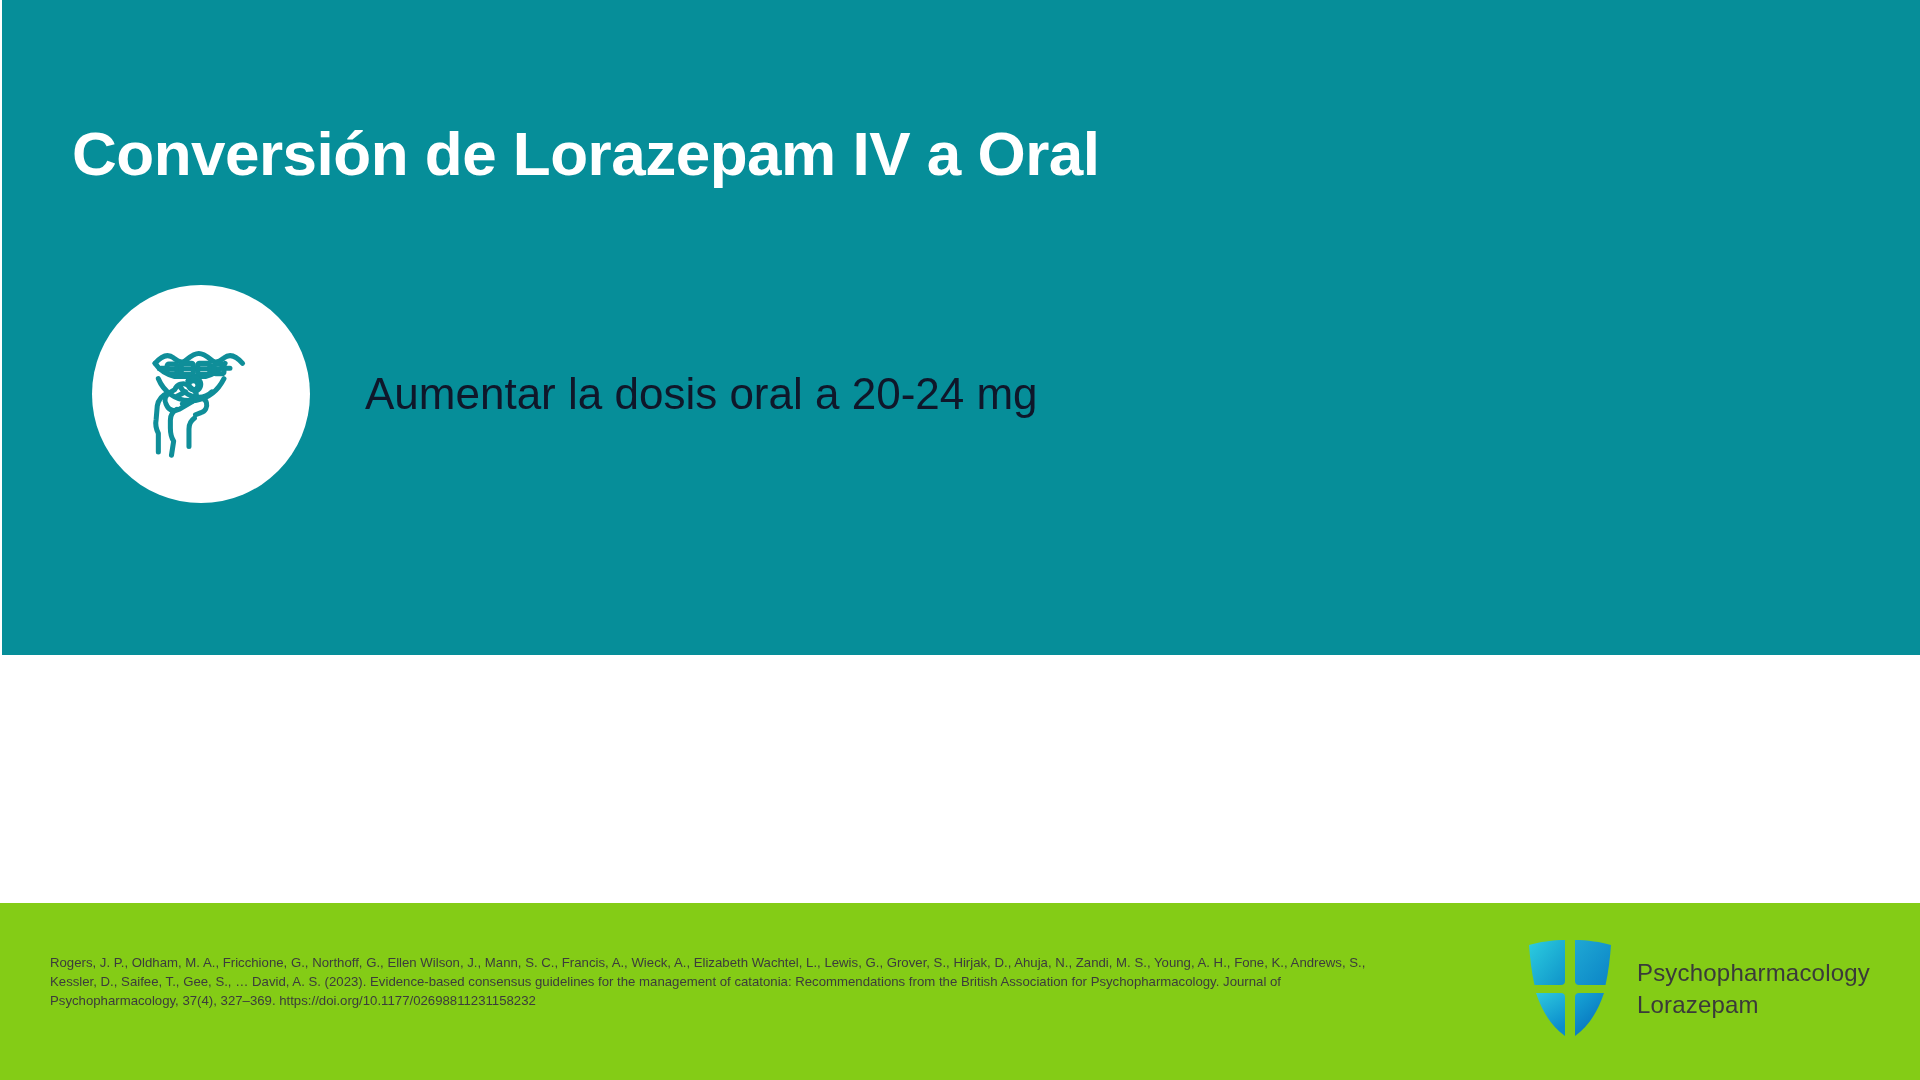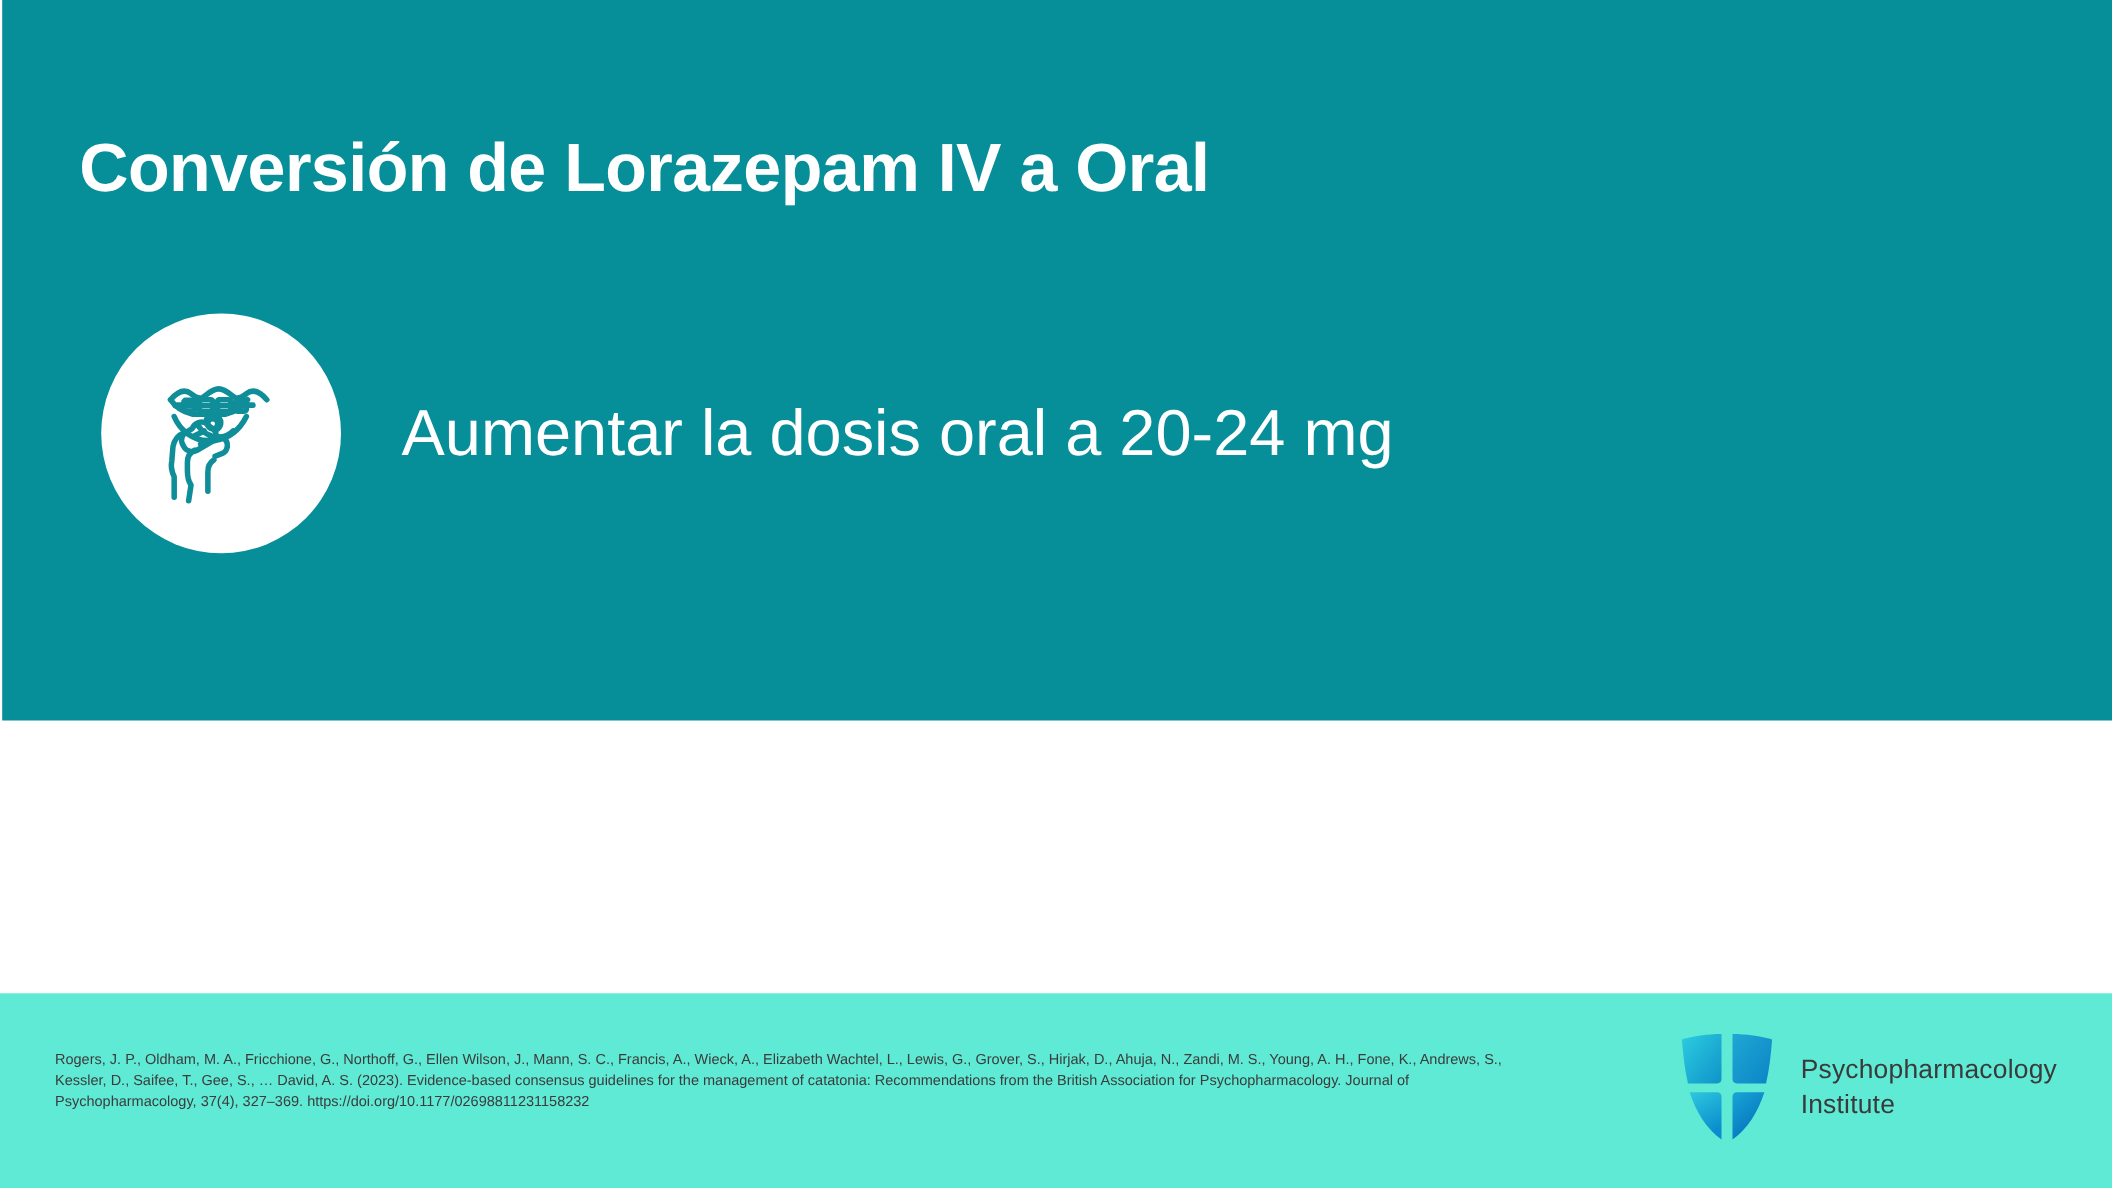--- a/index.html
+++ b/index.html
@@ -70,35 +70,35 @@
     display: block;
   }
 
   .bullet-text {
     position: absolute;
     left: 363px;
     top: 0;
     height: 218px;
     display: flex;
     align-items: center;
-    font-size: 59px;
+    font-size: 44px;
     font-weight: 400;
-    color: #ffffff;
+    color: #0f172a;
     letter-spacing: 0px;
     white-space: nowrap;
   }
 
   
   #footer {
     position: absolute;
     left: 0;
     top: 903px;
     width: 1920px;
     height: 177px;
-    background: #5eead4;
+    background: #84cc16;
   }
 
   #citation {
     position: absolute;
     left: 50px;
     top: 50px;
     width: 1360px;
     font-size: 13.2px;
     line-height: 19.2px;
     color: #3c3c3c;
@@ -213,19 +213,19 @@
           <path d="M86 6 C76 3 62 1 50 1 L50 42 C50 44.5 51.5 46 54 46 L80.5 46 C83.5 33 85 19 86 6 Z" fill="url(#shieldGradB)"></path>
 
           <path d="M11 54 L36 54 C38.5 54 40 55.5 40 58 L40 97 C26 87 17 72 11 54 Z" fill="url(#shieldGradC)"></path>
 
           <path d="M79 54 L54 54 C51.5 54 50 55.5 50 58 L50 97 C64 87 73 72 79 54 Z" fill="url(#shieldGradD)"></path>
         </svg>
       </span>
 
       <span id="brand-name">
         <span class="brand-line">Psychopharmacology</span>
-        <span class="brand-line">Institute</span>
+        <span class="brand-line">Lorazepam</span>
       </span>
 
     </div>
   </div>
 
 </div>
 
 </body></html>

